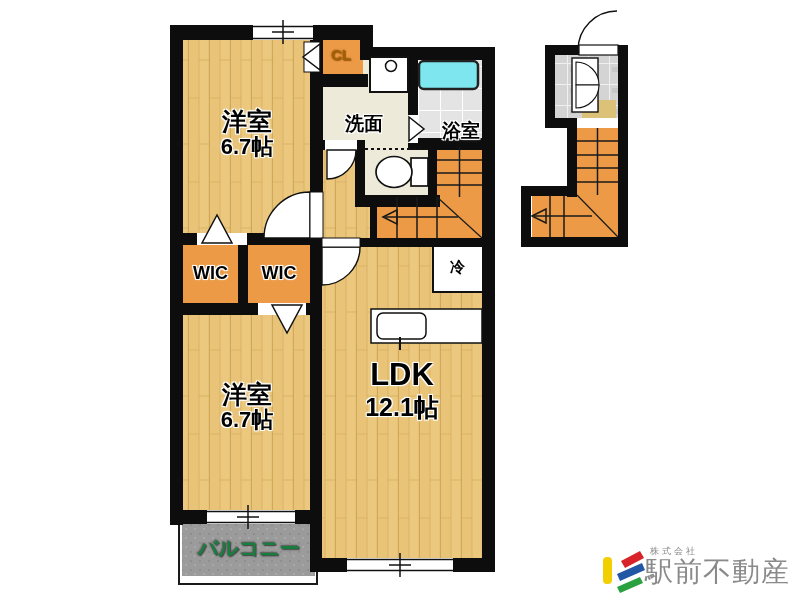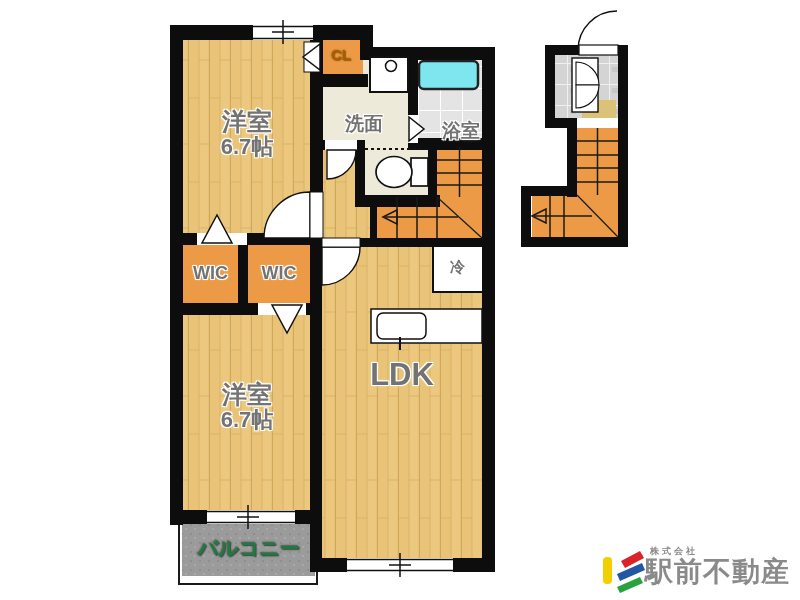--- a/index.html
+++ b/index.html
@@ -1,37 +1,37 @@
 <!DOCTYPE html>
 <html><head>
 <meta charset="utf-8">
 <style>
   html,body{margin:0;padding:0;background:#ffffff;}
   .stage{position:relative;width:800px;height:600px;background:#ffffff;overflow:hidden;
          font-family:"Liberation Sans","DejaVu Sans",sans-serif;}
   .stage svg{position:absolute;left:0;top:0;}
-  .lbl{position:absolute;color:#737373;font-weight:600;text-align:center;line-height:1.12;
+  .lbl{position:absolute;color:#000000;font-weight:600;text-align:center;line-height:1.12;
        text-shadow:-1px -1px 0 #fff,1px -1px 0 #fff,-1px 1px 0 #fff,1px 1px 0 #fff,0 0 3px #fff;
        white-space:nowrap;}
   .lbl .sz{display:block;}
   .room-name{font-size:25px;}
   .room-size{font-size:22px;}
   .ldk-name{font-size:31px;}
   .ldk-size{font-size:25px;}
   .small-room{font-size:19px;}
   .cl-lbl{font-size:15px;color:#a16207;font-weight:700;
           text-shadow:0 0 2px rgba(140,70,0,.9),1px 1px 1px rgba(140,70,0,.7);}
   .wic-lbl{font-size:18px;font-weight:700;}
   .rei-lbl{font-size:15px;}
   .balcony-lbl{font-size:20px;font-weight:700;color:#15803d;
                text-shadow:0 0 3px #555,1px 1px 1px #444,-1px -1px 1px #666;}
   .logo-prefix{position:absolute;left:650px;top:545px;width:145px;font-size:9px;
-               letter-spacing:3px;color:#8a8a8a;font-weight:700;text-align:left;}
+               letter-spacing:3px;color:#8a8a8a;font-weight:400;text-align:left;}
   .logo-name{position:absolute;left:645px;top:553px;width:152px;font-size:28px;
-             color:#8a8a8a;font-weight:700;letter-spacing:1px;text-align:left;}
+             color:#8a8a8a;font-weight:400;letter-spacing:1px;text-align:left;}
 </style>
 </head>
 <body>
 
 <div class="stage">
 
 <svg width="800" height="600" viewBox="0 0 800 600">
   <defs>
     <pattern id="wood" width="21" height="84" patternUnits="userSpaceOnUse">
       <rect width="21" height="84" fill="#ebc87e"></rect>
@@ -262,20 +262,21 @@
 
   <div class="lbl rei-lbl" style="left:433px;top:259px;width:49px;">冷</div>
 
   <div class="lbl" style="left:177px;top:380px;width:140px;">
     <span class="room-name">洋室</span>
     <span class="sz room-size">6.7帖</span>
   </div>
 
   <div class="lbl" style="left:332px;top:358px;width:140px;">
     <span class="ldk-name">LDK</span>
+    <span class="sz ldk-size">12.1帖</span>
   </div>
 
   <div class="lbl balcony-lbl" style="left:186px;top:537px;width:126px;">バルコニー</div>
 
   <div class="logo-prefix">株式会社</div>
   <div class="logo-name">駅前不動産</div>
 
 </div>
 
 </body></html>

